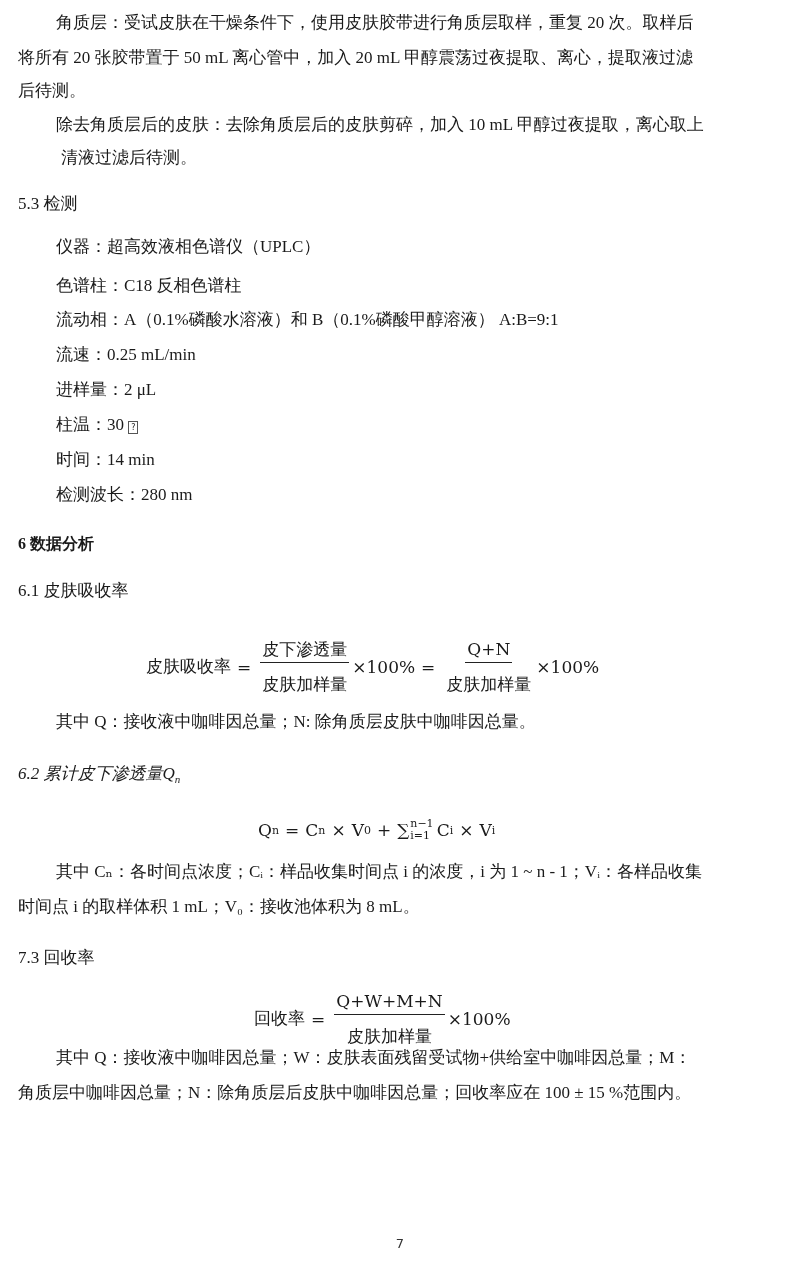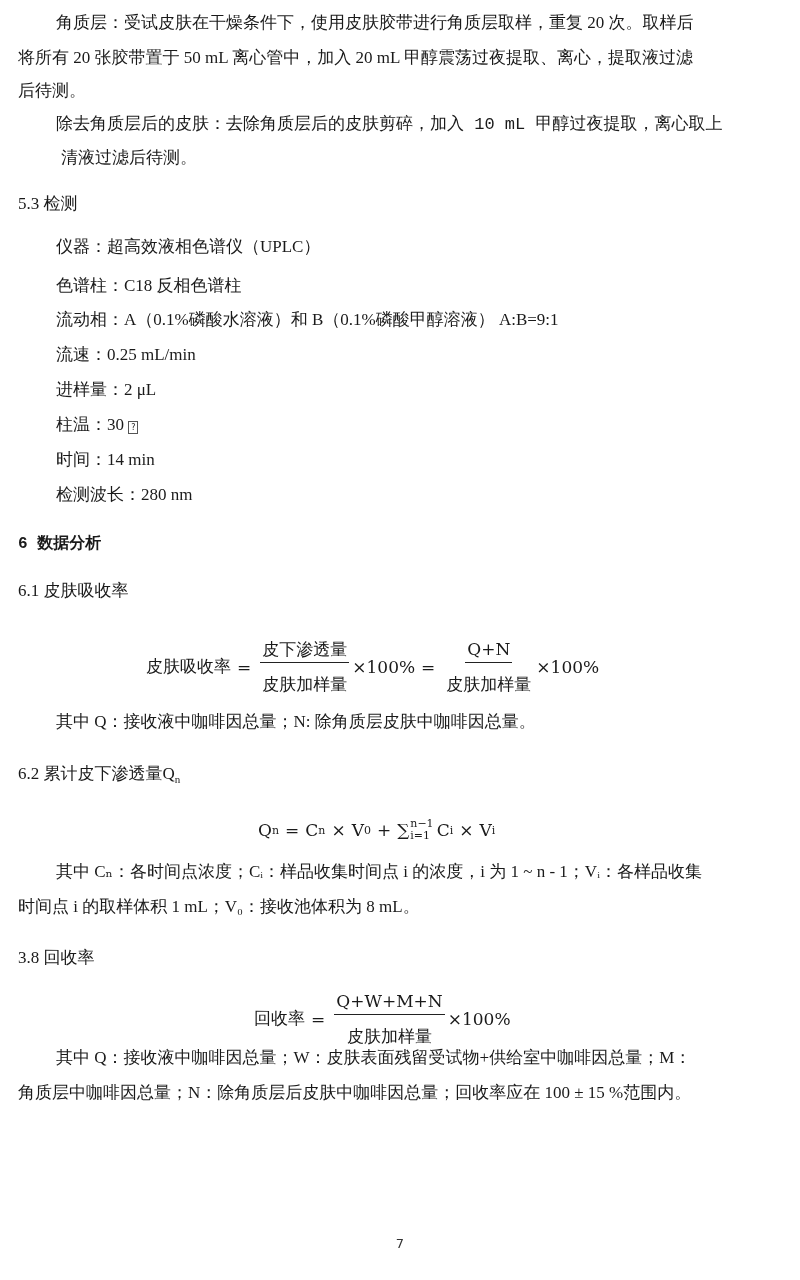--- a/index.html
+++ b/index.html
@@ -5,39 +5,39 @@
   html, body { margin: 0; padding: 0; background: #ffffff; }
   body {
     width: 800px; height: 1280px; position: relative; overflow: hidden;
     font-family: "Liberation Serif", "DejaVu Serif", serif;
     color: #1a1a1a;
   }
   .line { position: absolute; font-size: 17px; line-height: 22px; white-space: nowrap; }
   .indent { left: 56px; }
   .flush { left: 18px; }
   .heading { font-size: 17px; }
-  .heading-bold { font-family: Liberation Mono, monospace; font-weight: bold; font-size: 16px; }
+  .heading-bold { font-family: Liberation Serif, serif; font-weight: bold; font-size: 16px; }
   .formula { position: absolute; font-family: "DejaVu Serif", serif; font-size: 17px; display: flex; align-items: center; white-space: nowrap; }
   .frac { display: inline-flex; flex-direction: column; align-items: center; margin: 0 3px; gap: 8px; }
   .frac .num { padding: 0 2px 2px 2px; border-bottom: 1.5px solid #222; line-height: 22px; }
   .frac .den { padding: 2px 2px 0 2px; line-height: 22px; }
   .op { margin: 0 6px; }
   .sub { font-size: 11px; vertical-align: -4px; }
   .sumblock { display: inline-flex; align-items: center; }
   .limits { display: inline-flex; flex-direction: column; font-size: 11px; line-height: 12px; margin: 0 3px 0 1px; }
   .pagenum { position: absolute; left: 0; width: 800px; text-align: center; top: 1236px; font-family: "DejaVu Sans", sans-serif; font-size: 13px; color: #333; }
   .qmark { display: inline-block; width: 8px; height: 11px; border: 1px solid #555; font-size: 8px; line-height: 11px; text-align: center; vertical-align: 0px; font-family: "DejaVu Sans", sans-serif; }
 </style>
 </head>
 <body>
 
 <div class="line indent" style="top:12px;">角质层：受试皮肤在干燥条件下，使用皮肤胶带进行角质层取样，重复 20 次。取样后</div>
 <div class="line flush" style="top:47px;">将所有 20 张胶带置于 50 mL 离心管中，加入 20 mL 甲醇震荡过夜提取、离心，提取液过滤</div>
 <div class="line flush" style="top:80px;">后待测。</div>
-<div class="line indent" style="top:114px;font-family:Liberation Mono, monospace;">除去角质层后的皮肤：去除角质层后的皮肤剪碎，加入 10 mL 甲醇过夜提取，离心取上</div>
+<div class="line indent" style="top:114px;">除去角质层后的皮肤：去除角质层后的皮肤剪碎，加入 10 mL 甲醇过夜提取，离心取上</div>
 <div class="line flush" style="top:147px;margin-left:43px;">清液过滤后待测。</div>
 
 <div class="line flush heading" style="top:193px;">5.3  检测</div>
 <div class="line indent" style="top:236px;">仪器：超高效液相色谱仪（UPLC）</div>
 <div class="line indent" style="top:275px;">色谱柱：C18 反相色谱柱</div>
 <div class="line indent" style="top:309px;">流动相：A（0.1%磷酸水溶液）和 B（0.1%磷酸甲醇溶液） A:B=9:1</div>
 <div class="line indent" style="top:344px;">流速：0.25 mL/min</div>
 <div class="line indent" style="top:379px;">进样量：2 μL</div>
 <div class="line indent" style="top:414px;"><span>柱温：30 </span><span class="qmark">?</span></div>
 <div class="line indent" style="top:449px;">时间：14 min</div>
@@ -56,21 +56,21 @@
   <span>×100%</span>
   <span class="op">=</span>
   <span class="frac">
     <span class="num">Q+N</span>
     <span class="den">皮肤加样量</span>
   </span>
   <span>×100%</span>
 </div>
 <div class="line indent" style="top:711px;">其中 Q：接收液中咖啡因总量；N: 除角质层皮肤中咖啡因总量。</div>
 
-<div class="line flush heading" style="top:763px;"><span>6.2  累计皮下渗透量Q</span><span class="sub">n</span></div>
+<div class="line flush heading" style="top:763px;font-style:italic;"><span>6.2  累计皮下渗透量Q</span><span class="sub">n</span></div>
 <div class="formula" style="left:258px; top:818px;">
   <span>Q</span>
     <span class="sub">n</span>
   <span class="op">=</span>
   <span>C</span>
     <span class="sub">n</span>
   <span class="op">×</span>
   <span>V</span>
     <span class="sub">0</span>
   <span class="op">+</span>
@@ -83,21 +83,21 @@
   </span>
   <span>C</span>
     <span class="sub">i</span>
   <span class="op">×</span>
   <span>V</span>
     <span class="sub">i</span>
 </div>
 <div class="line indent" style="top:861px;">其中 Cₙ：各时间点浓度；Cᵢ：样品收集时间点 i 的浓度，i 为 1 ~ n - 1；Vᵢ：各样品收集</div>
 <div class="line flush" style="top:896px;">时间点 i 的取样体积 1 mL；V₀：接收池体积为 8 mL。</div>
 
-<div class="line flush heading" style="top:947px;">3.8  回收率</div>
+<div class="line flush heading" style="top:947px;">7.3  回收率</div>
 <div class="formula" style="left:254px; top:990px;">
   <span>回收率</span>
   <span class="op">=</span>
   <span class="frac">
     <span class="num">Q+W+M+N</span>
     <span class="den">皮肤加样量</span>
   </span>
   <span>×100%</span>
 </div>
 <div class="line indent" style="top:1047px;">其中  Q：接收液中咖啡因总量；W：皮肤表面残留受试物+供给室中咖啡因总量；M：</div>

